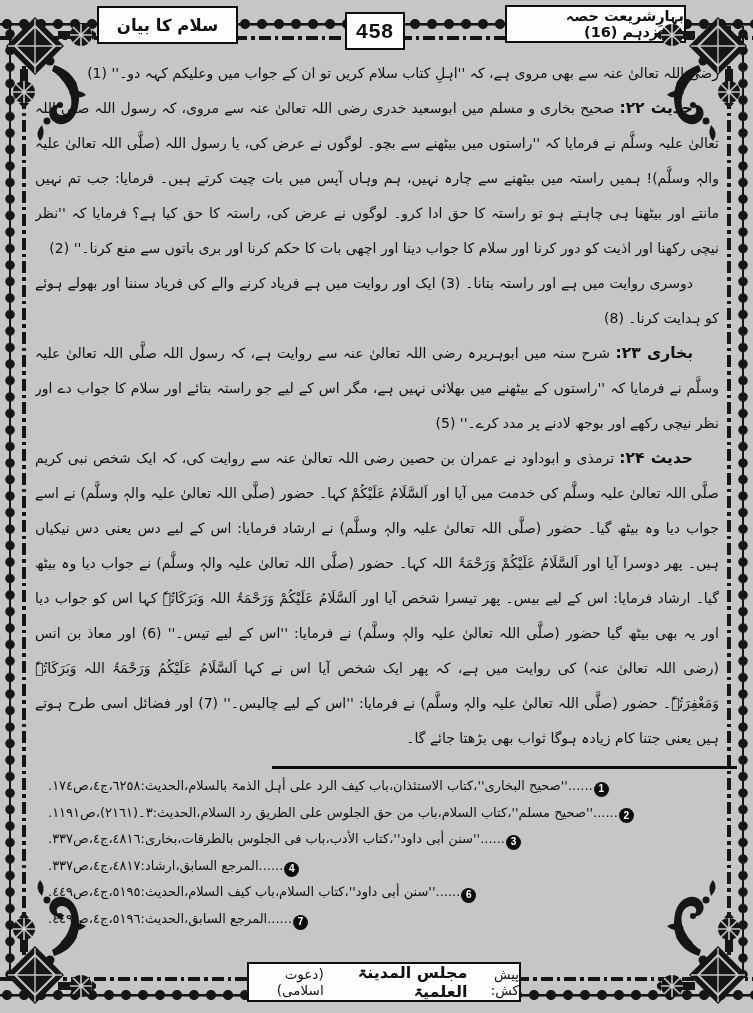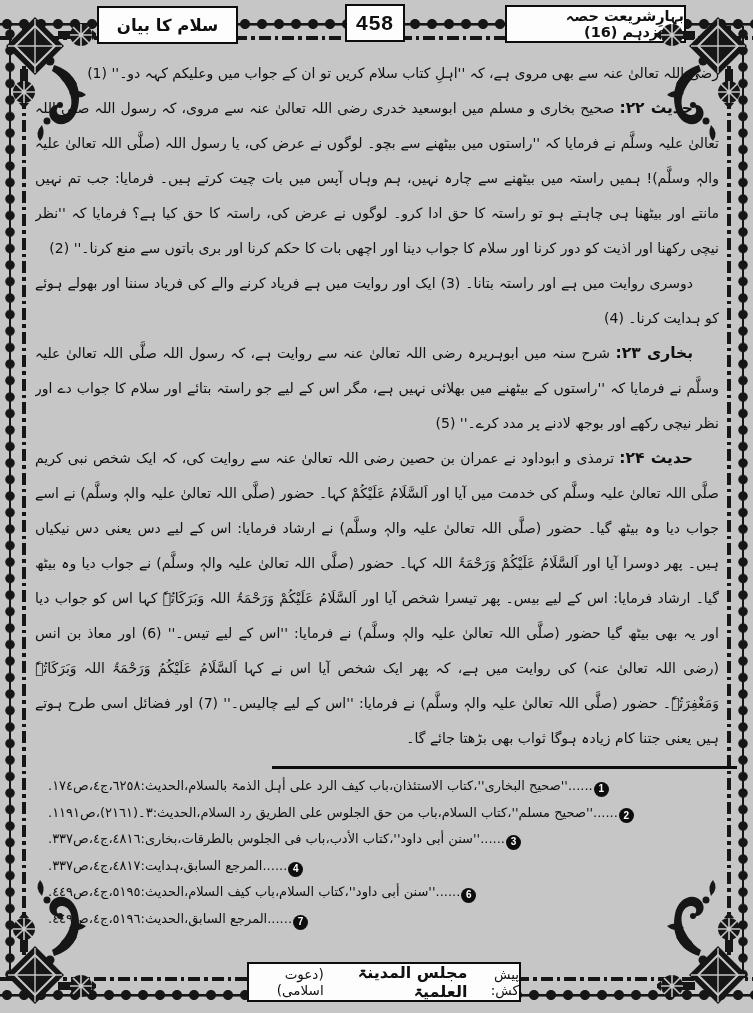--- a/index.html
+++ b/index.html
@@ -32,21 +32,21 @@
   .dash-v.right2{left:727px}
   .corner{position:absolute;z-index:6;}
   .corner.tl{left:2px;top:13px;}
   .corner.tr{right:2px;top:13px;transform:scaleX(-1);}
   .corner.bl{left:2px;bottom:5px;transform:scaleY(-1);}
   .corner.br{right:2px;bottom:5px;transform:scale(-1,-1);}
   
   .hbox{position:absolute;background:#fdfdfd;border:2.3px solid #0d0d0d;
     display:flex;align-items:center;justify-content:center;z-index:5;box-sizing:border-box;}
   .box-title-right{left:505px;top:5px;width:181px;height:38px;direction:rtl;font-size:14.5px;font-weight:bold;}
-  .box-page-num{left:345px;top:4px;width:60px;height:38px;
+  .box-page-num{left:345px;top:12px;width:60px;height:38px;
     font-family:"Liberation Sans","DejaVu Sans",sans-serif;font-weight:bold;font-size:21px;letter-spacing:1px;}
   .box-title-left{left:97px;top:6px;width:141px;height:38px;direction:rtl;font-size:16.5px;font-weight:bold;align-items:center;}
   
   .body-text{position:absolute;left:35px;top:56px;width:684px;height:708px;overflow:hidden;
     direction:rtl;text-align:justify;font-size:14px;line-height:35px;z-index:2;}
   .para{margin:0;}
   .para.indent{text-indent:26px;}
   .hlabel{font-weight:bold;font-size:15.5px;}
   
   .fn-sep{position:absolute;left:272px;top:766px;width:465px;height:2.6px;background:#0d0d0d;z-index:2;}
@@ -182,21 +182,21 @@
   <div class="hbox box-title-left">
     <span>سلام کا بیان</span>
   </div>
 
   <div class="body-text">
     <p class="para">رضی اللہ تعالیٰ عنہ سے بھی مروی ہے، کہ ''اہلِ کتاب سلام کریں تو ان کے جواب میں وعلیکم کہہ دو۔'' (1)</p>
     <p class="para indent">
       <b class="hlabel">حدیث ۲۲:</b>
       <span>صحیح بخاری و مسلم میں ابوسعید خدری رضی اللہ تعالیٰ عنہ سے مروی، کہ رسول اللہ صلَّی اللہ تعالیٰ علیہ وسلَّم نے فرمایا کہ ''راستوں میں بیٹھنے سے بچو۔ لوگوں نے عرض کی، یا رسول اللہ (صلَّی اللہ تعالیٰ علیہ والہٖ وسلَّم)! ہمیں راستہ میں بیٹھنے سے چارہ نہیں، ہم وہاں آپس میں بات چیت کرتے ہیں۔ فرمایا: جب تم نہیں مانتے اور بیٹھنا ہی چاہتے ہو تو راستہ کا حق ادا کرو۔ لوگوں نے عرض کی، راستہ کا حق کیا ہے؟ فرمایا کہ ''نظر نیچی رکھنا اور اذیت کو دور کرنا اور سلام کا جواب دینا اور اچھی بات کا حکم کرنا اور بری باتوں سے منع کرنا۔'' (2)</span>
     </p>
-    <p class="para indent">دوسری روایت میں ہے اور راستہ بتانا۔ (3) ایک اور روایت میں ہے فریاد کرنے والے کی فریاد سننا اور بھولے ہوئے کو ہدایت کرنا۔ (4)</p>
+    <p class="para indent">دوسری روایت میں ہے اور راستہ بتانا۔ (3) ایک اور روایت میں ہے فریاد کرنے والے کی فریاد سننا اور بھولے ہوئے کو ہدایت کرنا۔ (8)</p>
     <p class="para indent">
       <b class="hlabel">بخاری ۲۳:</b>
       <span>شرح سنہ میں ابوہریرہ رضی اللہ تعالیٰ عنہ سے روایت ہے، کہ رسول اللہ صلَّی اللہ تعالیٰ علیہ وسلَّم نے فرمایا کہ ''راستوں کے بیٹھنے میں بھلائی نہیں ہے، مگر اس کے لیے جو راستہ بتائے اور سلام کا جواب دے اور نظر نیچی رکھے اور بوجھ لادنے پر مدد کرے۔'' (5)</span>
     </p>
     <p class="para indent">
       <b class="hlabel">حدیث ۲۴:</b>
       <span>ترمذی و ابوداود نے عمران بن حصین رضی اللہ تعالیٰ عنہ سے روایت کی، کہ ایک شخص نبی کریم صلَّی اللہ تعالیٰ علیہ وسلَّم کی خدمت میں آیا اور اَلسَّلَامُ عَلَیْکُمْ کہا۔ حضور (صلَّی اللہ تعالیٰ علیہ والہٖ وسلَّم) نے اسے جواب دیا وہ بیٹھ گیا۔ حضور (صلَّی اللہ تعالیٰ علیہ والہٖ وسلَّم) نے ارشاد فرمایا: اس کے لیے دس یعنی دس نیکیاں ہیں۔ پھر دوسرا آیا اور اَلسَّلَامُ عَلَیْکُمْ وَرَحْمَۃُ اللہ کہا۔ حضور (صلَّی اللہ تعالیٰ علیہ والہٖ وسلَّم) نے جواب دیا وہ بیٹھ گیا۔ ارشاد فرمایا: اس کے لیے بیس۔ پھر تیسرا شخص آیا اور اَلسَّلَامُ عَلَیْکُمْ وَرَحْمَۃُ اللہ وَبَرَکَاتُہٗ کہا اس کو جواب دیا اور یہ بھی بیٹھ گیا حضور (صلَّی اللہ تعالیٰ علیہ والہٖ وسلَّم) نے فرمایا: ''اس کے لیے تیس۔'' (6) اور معاذ بن انس (رضی اللہ تعالیٰ عنہ) کی روایت میں ہے، کہ پھر ایک شخص آیا اس نے کہا اَلسَّلَامُ عَلَیْکُمُ وَرَحْمَۃُ اللہ وَبَرَکَاتُہٗ وَمَغْفِرَتُہٗ۔ حضور (صلَّی اللہ تعالیٰ علیہ والہٖ وسلَّم) نے فرمایا: ''اس کے لیے چالیس۔'' (7) اور فضائل اسی طرح ہوتے ہیں یعنی جتنا کام زیادہ ہوگا ثواب بھی بڑھتا جائے گا۔</span>
     </p>
   </div>
 
@@ -205,21 +205,21 @@
     <div class="fn">
       <span class="fn-badge">1</span><span class="fn-leader">......</span><span class="fn-text">''صحیح البخاری''،کتاب الاستئذان،باب کیف الرد علی أہل الذمۃ بالسلام،الحدیث:٦٢٥٨،ج٤،ص١٧٤.</span>
     </div>
     <div class="fn">
       <span class="fn-badge">2</span><span class="fn-leader">......</span><span class="fn-text">''صحیح مسلم''،کتاب السلام،باب من حق الجلوس علی الطریق رد السلام،الحدیث:٣۔(٢١٦١)،ص١١٩١.</span>
     </div>
     <div class="fn">
       <span class="fn-badge">3</span><span class="fn-leader">......</span><span class="fn-text">''سنن أبی داود''،کتاب الأدب،باب فی الجلوس بالطرقات،بخاری:٤٨١٦،ج٤،ص٣٣٧.</span>
     </div>
     <div class="fn">
-      <span class="fn-badge">4</span><span class="fn-leader">......</span><span class="fn-text">المرجع السابق،ہدایت:٤٨١٧،ج٤،ص٣٣٧.</span>
+      <span class="fn-badge">4</span><span class="fn-leader">......</span><span class="fn-text">المرجع السابق،ارشاد:٤٨١٧،ج٤،ص٣٣٧.</span>
     </div>
     <div class="fn">
       <span class="fn-badge">6</span><span class="fn-leader">......</span><span class="fn-text">''سنن أبی داود''،کتاب السلام،باب کیف السلام،الحدیث:٥١٩٥،ج٤،ص٤٤٩.</span>
     </div>
     <div class="fn">
       <span class="fn-badge">7</span><span class="fn-leader">......</span><span class="fn-text">المرجع السابق،الحدیث:٥١٩٦،ج٤،ص٤٤٩.</span>
     </div>
   </div>
 
   <div class="footer-box">

